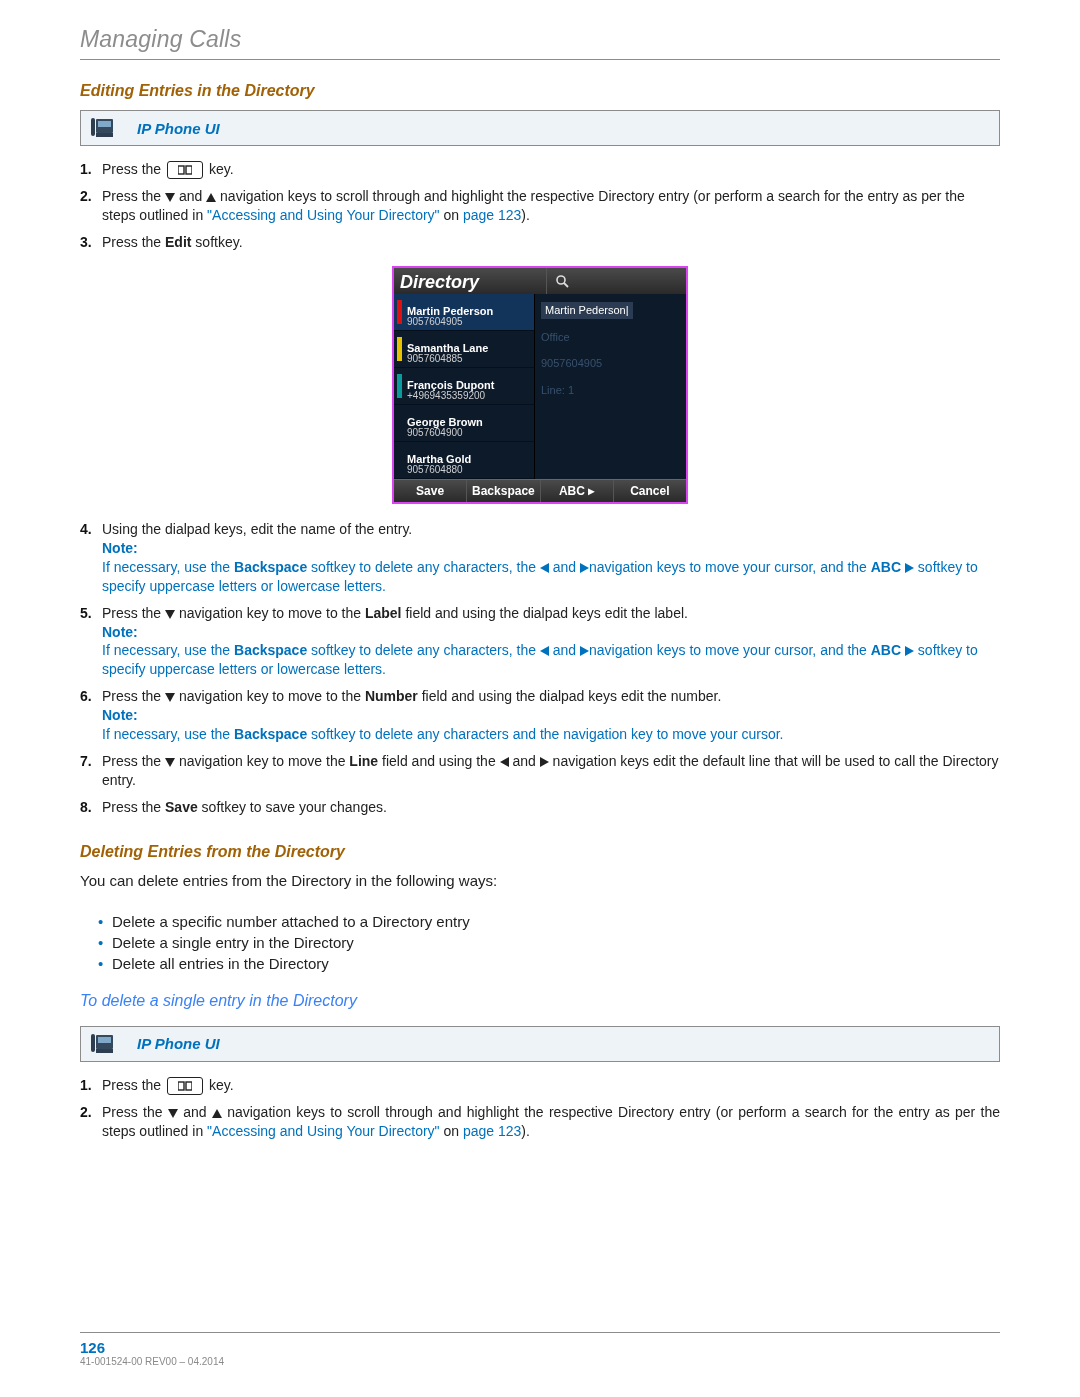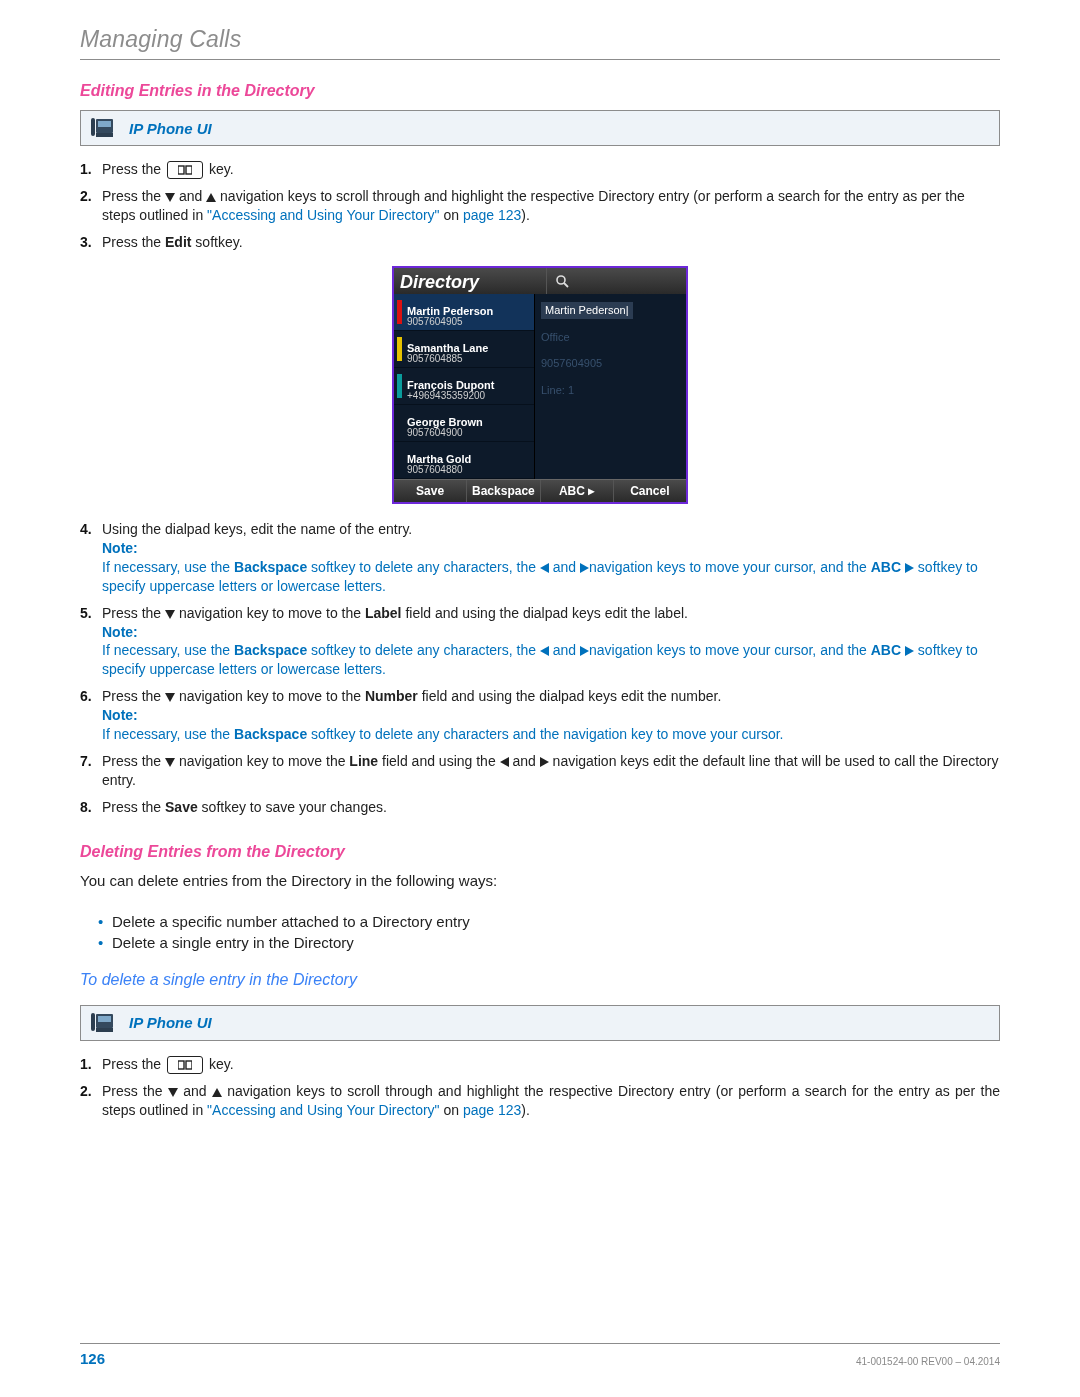--- a/index.html
+++ b/index.html
@@ -23,40 +23,40 @@
     font-size: 23px;
     margin: 0 0 6px 0;
     letter-spacing: .2px;
   }
   .rule {
     border: none;
     border-top: 1px solid #8c8c8c;
     margin: 0 0 22px 0;
   }
   .h3 {
-    color: #ec4899;
+    color: #a16207;
     font-style: italic;
     font-weight: 700;
     font-size: 16px;
     margin: 0 0 10px 0;
   }
   .h4 {
     color: #3b82f6;
     font-style: italic;
     font-weight: 400;
     font-size: 16px;
     margin: 20px 0 16px 0;
   }
   .ui-box {
     border: 1px solid #8c8c8c;
     background: #eef3f8;
     display: flex;
     align-items: center;
     padding: 4px 8px;
-    gap: 12px;
+    gap: 20px;
     margin-bottom: 14px;
   }
   .ui-box .phone-icon {
     width: 28px; height: 26px;
     display: inline-block;
     position: relative;
   }
   .ui-box .phone-icon svg { width: 28px; height: 26px; }
   .ui-box .label {
     color: #0071bc;
@@ -99,21 +99,21 @@
   .tri.right{ border-top: 5px solid transparent; border-bottom: 5px solid transparent; border-left: 9px solid #222; }
   .tri.right.blue { border-left-color: #0071bc; }
   .tri.left.blue  { border-right-color: #0071bc; }
   .link { color: #0071bc; }
   .note-label { color: #0071bc; font-weight: 700; }
   .note-text  { color: #0071bc; }
   .figure { display: flex; justify-content: center; margin: 14px 0 16px 0; }
   .phone-screen {
     width: 292px;
     background: #1d4ed8;
-    border: 2px solid #6d28d9;
+    border: 2px solid #d946ef;
     font-family: Arial, sans-serif;
   }
   .ps-header {
     display: flex;
     align-items: stretch;
     background: linear-gradient(#4a4a4a, #2a2a2a);
     height: 26px;
   }
   .ps-header .title {
     color: #fff;
@@ -181,21 +181,21 @@
   .ps-softkeys .sk:last-child { border-right: none; }
   .para { font-size: 15px; margin: 6px 0 22px 0; line-height: 1.35; }
   ul.bullets { margin: 4px 0 16px 18px; padding: 0; }
   ul.bullets li { font-size: 15px; margin: 4px 0; list-style: none; position: relative; padding-left: 14px; }
   ul.bullets li::before { content: "•"; color: #0071bc; position: absolute; left: 0; top: 0; }
   .footer {
     position: absolute;
     left: 80px; right: 80px; bottom: 30px;
   }
   .footer .rule2 { border: none; border-top: 1px solid #8c8c8c; margin: 0 0 6px 0; }
-  .footer .row { display: flex; justify-content: space-between; align-items: flex-end; }
+  .footer .row { display: flex; justify-content: space-between; align-items: flex-start; flex-direction: column; }
   .footer .pn { color: #0071bc; font-weight: 700; font-size: 15px; }
   .footer .doc { color: #8a8a8a; font-size: 10px; }
   b { font-weight: 700; }
 </style>
 </head>
 <body>
 <div class="page">
 
 <div class="running-head">Managing Calls</div>
 <hr class="rule">
@@ -356,20 +356,21 @@
     </div>
   </div>
 
 </div>
 
 <div class="h3" style="margin-top:26px">Deleting Entries from the Directory</div>
 <div class="para">You can delete entries from the Directory in the following ways:</div>
 <ul class="bullets">
   <li>Delete a specific number attached to a Directory entry</li>
   <li>Delete a single entry in the Directory</li>
+  <li>Delete all entries in the Directory</li>
 </ul>
 
 <div class="h4">To delete a single entry in the Directory</div>
 
 <div class="ui-box">
   <span class="phone-icon">
     <svg viewBox="0 0 28 26">
       <rect x="7" y="4" width="17" height="14" rx="1" fill="#34495e"></rect>
       <rect x="9" y="6" width="13" height="6" fill="#7fa8c9"></rect>
       <rect x="2" y="3" width="4" height="18" rx="2" fill="#2c3e50"></rect>

